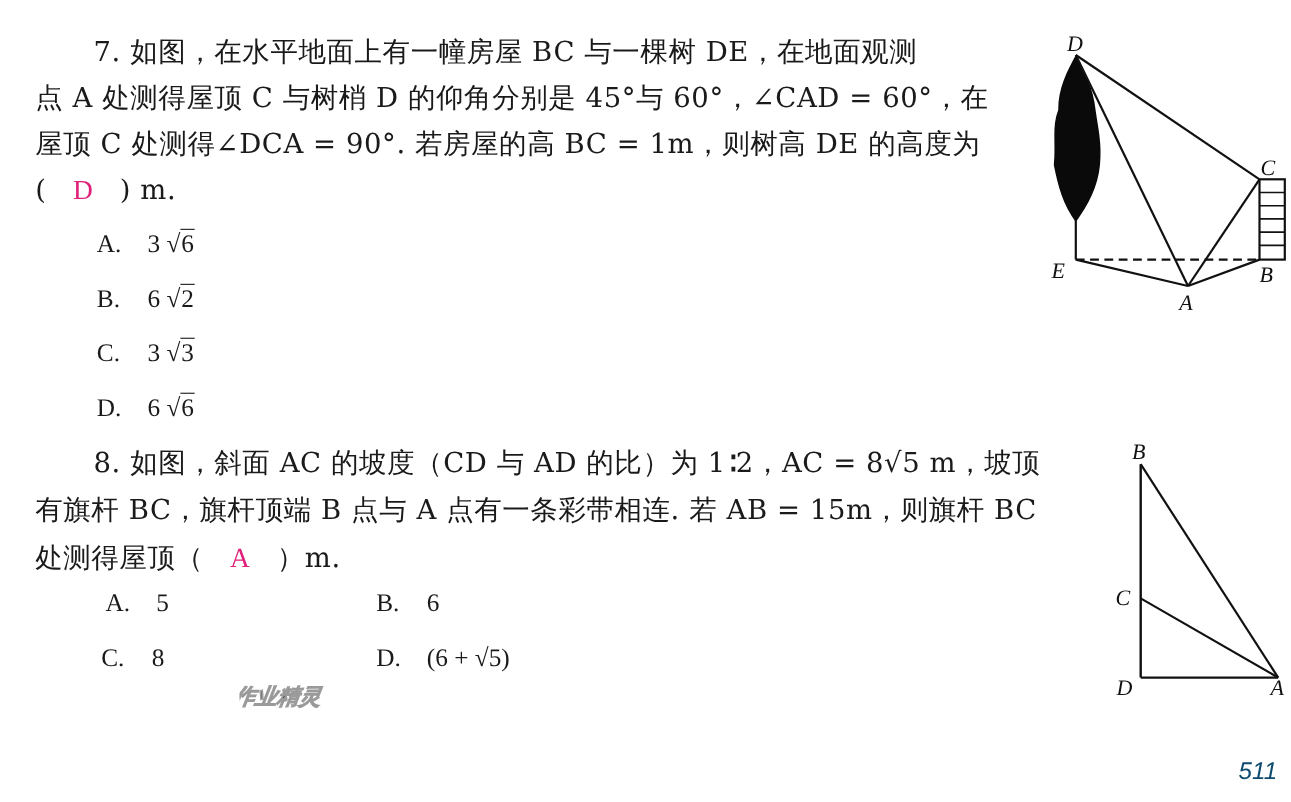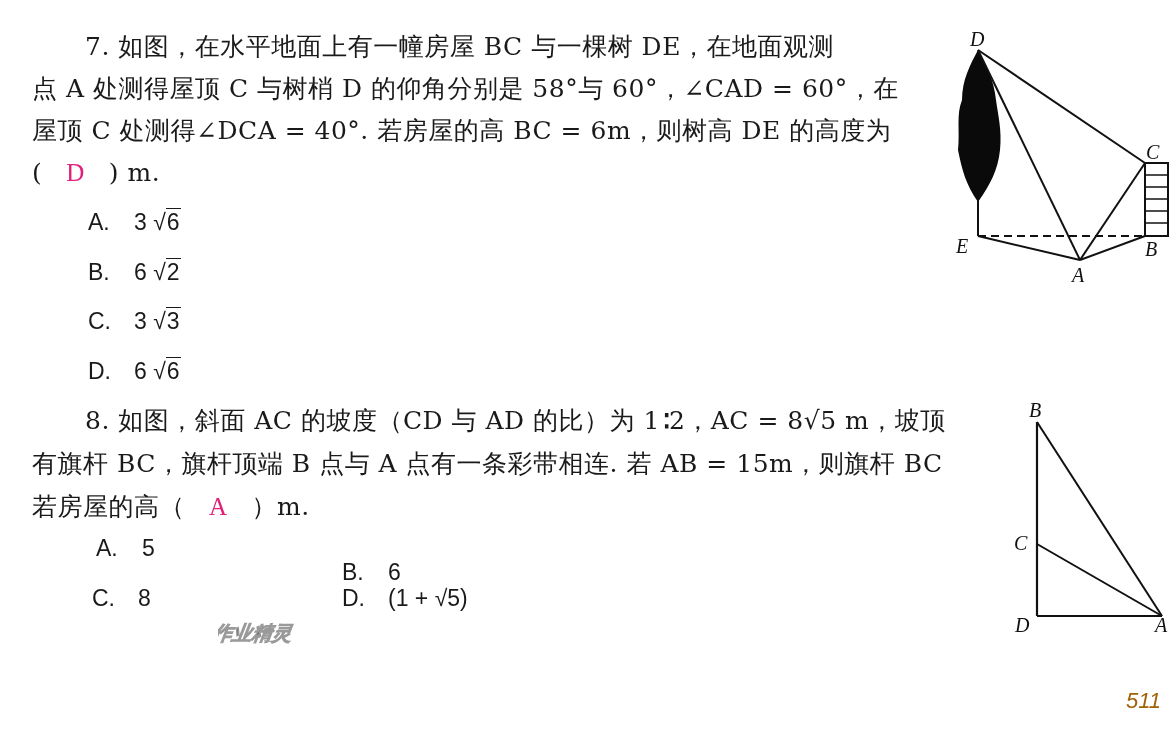--- a/index.html
+++ b/index.html
@@ -7,36 +7,36 @@
     width: 1174px; height: 729px; position: relative; overflow: hidden;
     font-family: "DejaVu Serif", "Liberation Serif", serif;
     color: #1a1a1a;
   }
   .line {
     position: absolute; left: 32px; font-size: 25px; line-height: 30px;
     white-space: nowrap; letter-spacing: 0.5px;
   }
   .indent { left: 85px; text-align: right; }
   .opt { position: absolute; font-size: 23px; line-height: 28px; white-space: nowrap;
-         font-family: Liberation Sans, sans-serif; }
+         font-family: Liberation Serif, serif; }
   .opt .lbl { display: inline-block; width: 46px; }
   .ans { color: #e0207a; font-family: "Liberation Serif", serif; display: inline-block; margin: 0 24px; }
   .sqrt { display: inline-block; }
   .sqrt .rad { border-top: 1.5px solid #1a1a1a; padding: 0 1px; }
   svg text { font-family: "Liberation Serif", serif; font-style: italic; font-size: 20px; fill: #111; }
   .pagenum { position: absolute; left: 1126px; top: 688px; font-family: "Liberation Sans", sans-serif;
-             font-style: italic; font-size: 22px; color: #a16207; }
+             font-style: italic; font-size: 22px; color: #0c4a6e; }
   .watermark { position: absolute; left: 218px; top: 520px; pointer-events: none; }
 </style>
 </head>
 <body>
 
 <div class="line indent" style="top:32px">7. 如图，在水平地面上有一幢房屋 BC 与一棵树 DE，在地面观测</div>
-<div class="line" style="top:74px">点 A 处测得屋顶 C 与树梢 D 的仰角分别是 58°与 60°，∠CAD = 60°，在</div>
-<div class="line" style="top:116px">屋顶 C 处测得∠DCA = 40°. 若房屋的高 BC = 6m，则树高 DE 的高度为</div>
+<div class="line" style="top:74px">点 A 处测得屋顶 C 与树梢 D 的仰角分别是 45°与 60°，∠CAD = 60°，在</div>
+<div class="line" style="top:116px">屋顶 C 处测得∠DCA = 90°. 若房屋的高 BC = 1m，则树高 DE 的高度为</div>
 <div class="line" style="top:158px">
   <span>(</span><span class="ans">D</span><span>) m.</span>
 </div>
 
 <div class="opt" style="left:88px;top:208px">
   <span class="lbl">A.</span><span>3</span> √<span class="sqrt"><span class="rad">6</span></span>
 </div>
 <div class="opt" style="left:88px;top:258px">
   <span class="lbl">B.</span><span>6</span> √<span class="sqrt"><span class="rad">2</span></span>
 </div>
@@ -67,34 +67,34 @@
   <text x="30" y="26">D</text>
   <text x="206" y="139">C</text>
   <text x="16" y="233">E</text>
   <text x="205" y="236">B</text>
   <text x="132" y="262">A</text>
 </svg>
 
 <div class="line indent" style="top:406px">8. 如图，斜面 AC 的坡度（CD 与 AD 的比）为 1∶2，AC = 8√5 m，坡顶</div>
 <div class="line" style="top:449px">有旗杆 BC，旗杆顶端 B 点与 A 点有一条彩带相连. 若 AB = 15m，则旗杆 BC</div>
 <div class="line" style="top:492px">
-  <span>若房屋的高（</span><span class="ans">A</span><span>）m.</span>
+  <span>处测得屋顶（</span><span class="ans">A</span><span>）m.</span>
 </div>
 
 <div class="opt" style="left:96px;top:534px">
   <span class="lbl">A.</span><span>5</span>
 </div>
-<div class="opt" style="left:342px;top:558px">
+<div class="opt" style="left:342px;top:534px">
   <span class="lbl">B.</span><span>6</span>
 </div>
 <div class="opt" style="left:92px;top:584px">
   <span class="lbl">C.</span><span>8</span>
 </div>
 <div class="opt" style="left:342px;top:584px">
-  <span class="lbl">D.</span><span>(1 + √5)</span>
+  <span class="lbl">D.</span><span>(6 + √5)</span>
 </div>
 
 <svg style="position:absolute;left:1005px;top:398px" width="169" height="240" viewBox="0 0 169 240">
   <line x1="32" y1="24" x2="32" y2="218" stroke="#111" stroke-width="2.2"></line>
   <line x1="32" y1="218" x2="157" y2="218" stroke="#111" stroke-width="2.2"></line>
   <line x1="32" y1="24" x2="157" y2="218" stroke="#111" stroke-width="2"></line>
   <line x1="32" y1="146" x2="157" y2="218" stroke="#111" stroke-width="2"></line>
   <text x="24" y="19">B</text>
   <text x="9" y="152">C</text>
   <text x="10" y="234">D</text>

